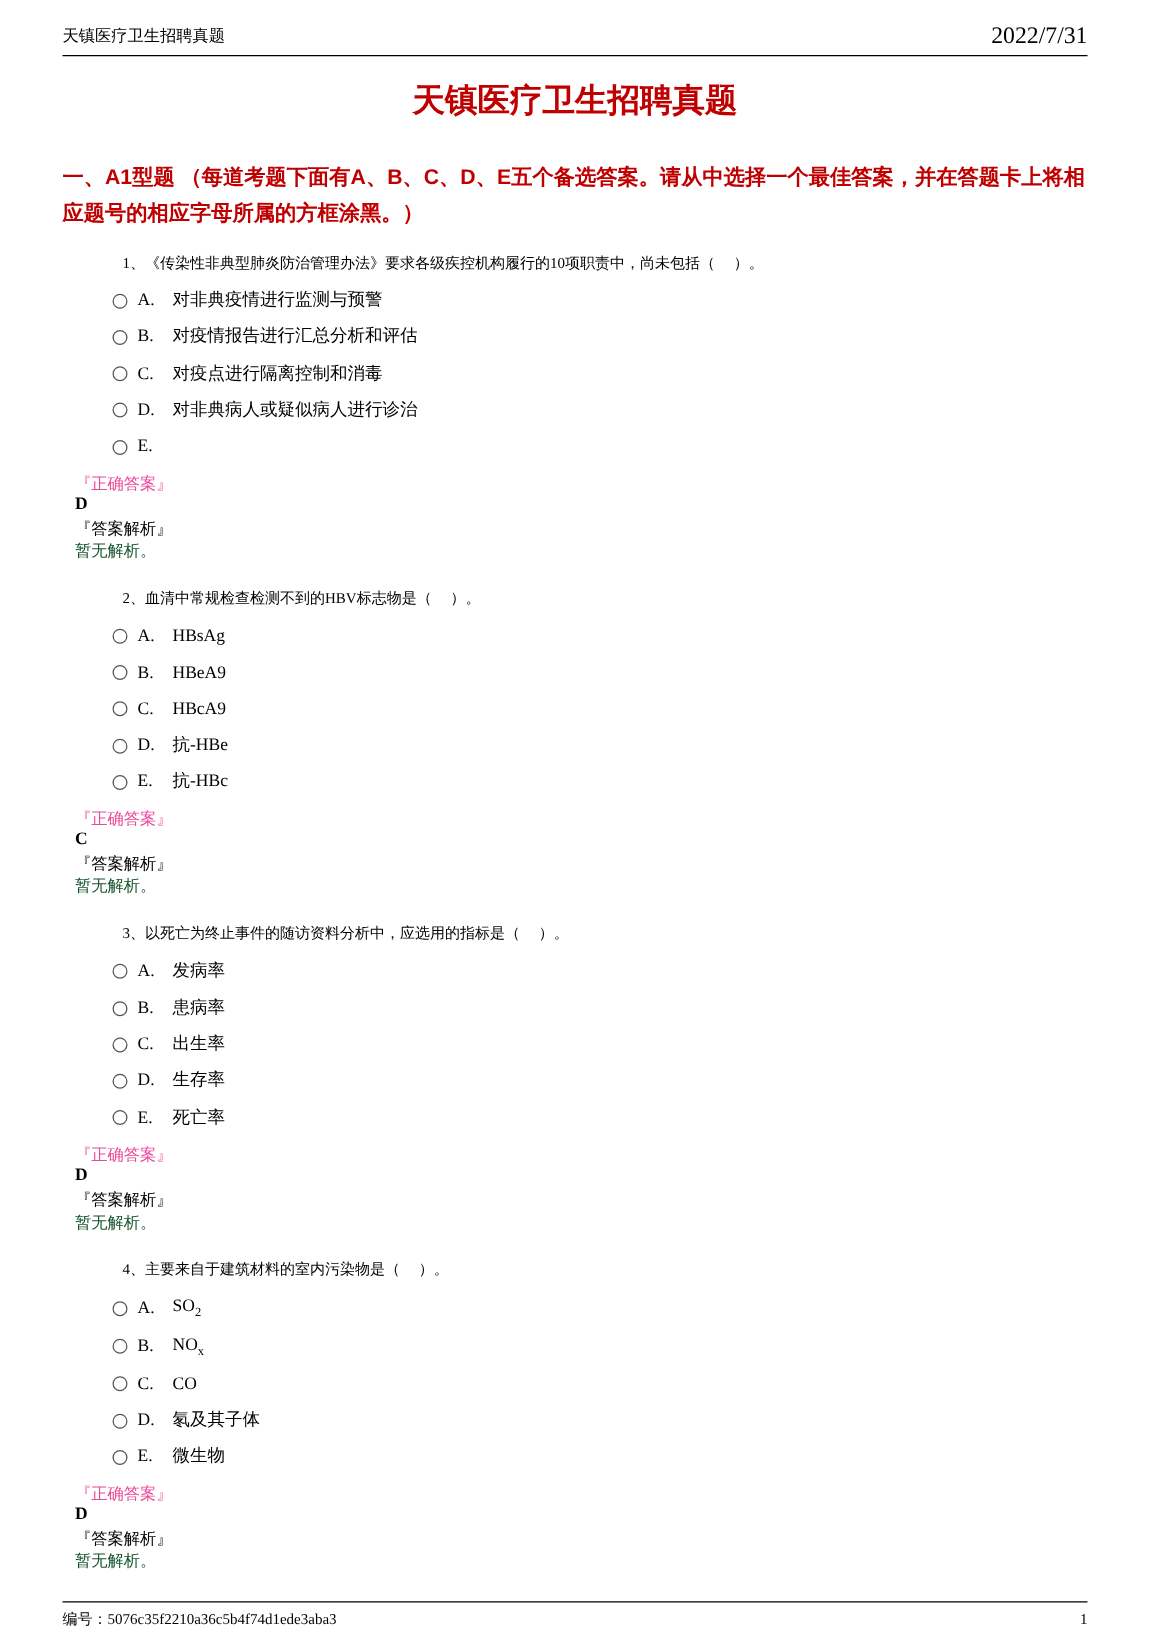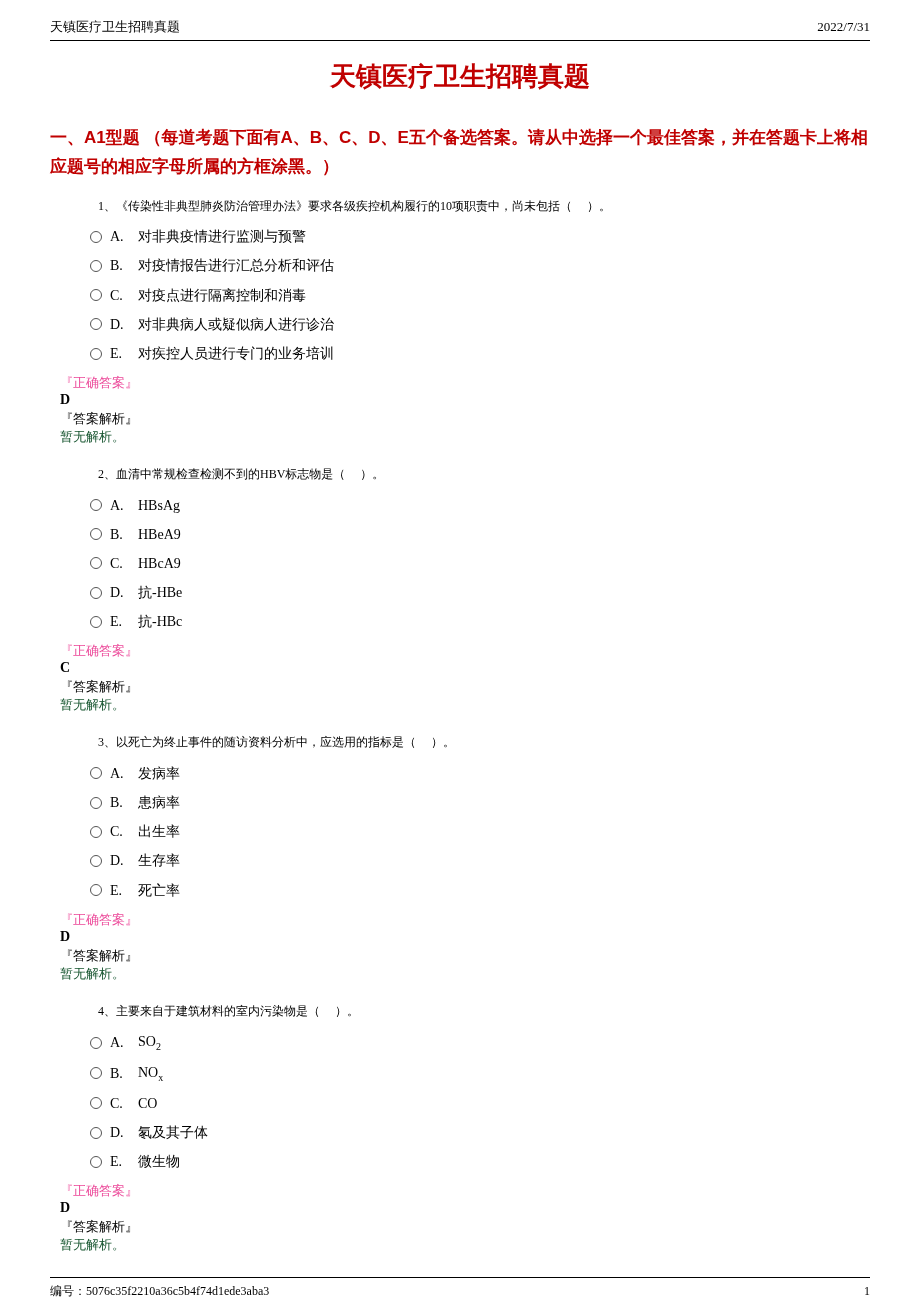--- a/index.html
+++ b/index.html
@@ -23,21 +23,21 @@
       justify-content: space-between;
       align-items: center;
       border-bottom: 1px solid #000;
       padding-bottom: 4px;
       margin-bottom: 10px;
     }
     .header-left {
       font-size: 13px;
     }
     .header-right {
-      font-size: 13px;
+      font-size: 19px;
     }
     .page-title {
       text-align: center;
       font-size: 26px;
       font-weight: bold;
       color: #c00000;
       margin: 18px 0 30px 0;
       font-family: "Microsoft YaHei", "微软雅黑", sans-serif;
     }
     .section-title {
@@ -154,21 +154,20 @@
           <span class="option-text">对疫点进行隔离控制和消毒</span>
         </div>
         <div class="option-row">
           <span class="radio-circle"></span>
           <span class="option-label">D.</span>
           <span class="option-text">对非典病人或疑似病人进行诊治</span>
         </div>
         <div class="option-row">
           <span class="radio-circle"></span>
           <span class="option-label">E.</span>
-          <span class="option-text">对疾控人员进行专门的业务培训</span>
         </div>
       </div>
       <div class="answer-section">
         <div class="answer-label">『正确答案』</div>
         <div class="answer-value">D</div>
         <div class="analysis-label">『答案解析』</div>
         <div class="analysis-text">暂无解析。</div>
       </div>
     </div>
 

